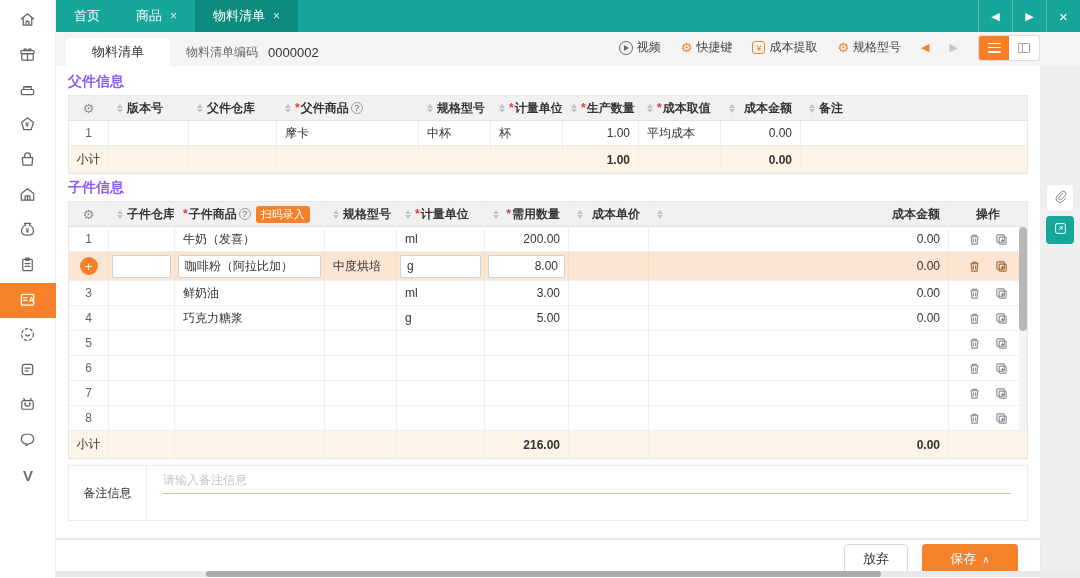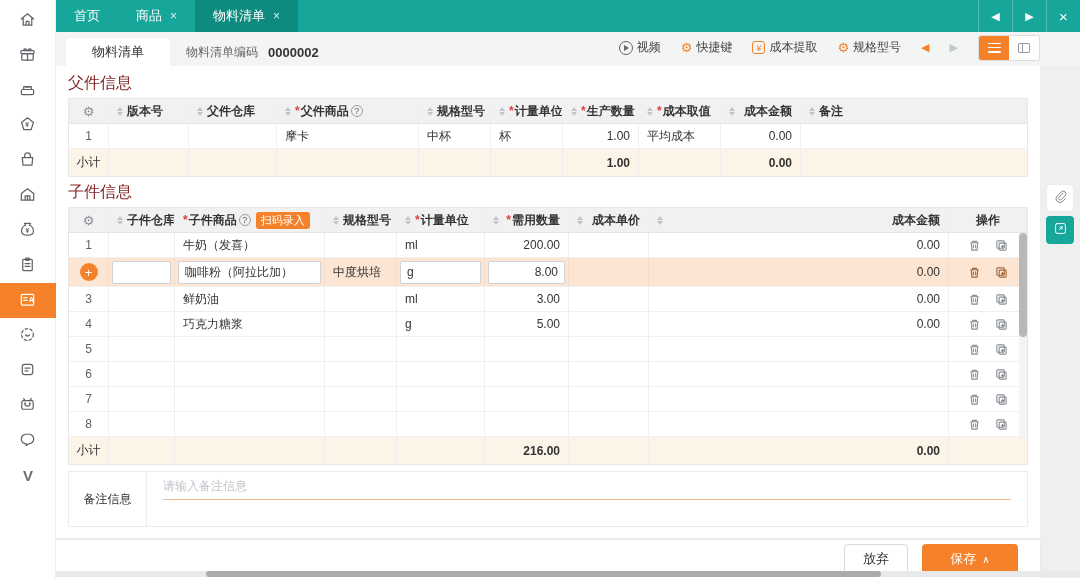--- a/index.html
+++ b/index.html
@@ -27,42 +27,42 @@
   .top-tab .x { font-size:12px; opacity:.85; }
   .top-spacer { flex:1; }
   .win-btn { width:34px; display:flex; align-items:center; justify-content:center; border-left:1px solid rgba(255,255,255,.25); font-size:11px; cursor:pointer; }
   .win-btn.close { font-size:15px; }
 
   
   .subheader { height:34px; background:#f3f4f4; display:flex; align-items:flex-end; padding-right:40px; }
   .doc-tab { background:#fff; height:28px; margin-left:10px; padding:0 26px; display:flex; align-items:center; font-size:13px; color:#333; border-radius:4px 4px 0 0; cursor:pointer; }
   .code-wrap { display:flex; align-items:center; height:28px; margin-left:16px; gap:10px; }
   .code-label { color:#666; }
-  .code-value { color:#333; font-weight:bold; font-size:13px; }
+  .code-value { color:#333; font-weight:normal; font-size:13px; }
   .sub-tools { margin-left:auto; display:flex; align-items:center; gap:20px; height:34px; padding-bottom:3px; }
   .tool { display:flex; align-items:center; gap:4px; color:#444; cursor:pointer; font-size:12px; }
   .tool .oicon { color:#f5822b; font-size:13px; line-height:1; }
   .play-circle { width:14px; height:14px; border:1.2px solid #666; border-radius:50%; position:relative; }
   .play-circle::after { content:""; position:absolute; left:4.5px; top:3.2px; border-left:5px solid #666; border-top:3.2px solid transparent; border-bottom:3.2px solid transparent; }
   .coin-icon { width:13px; height:13px; border:1.2px solid #f5822b; border-radius:3px; color:#f5822b; font-size:9px; display:flex; align-items:center; justify-content:center; }
   .nav-arrow { font-size:11px; cursor:pointer; }
   .nav-arrow.back { color:#f5822b; }
   .nav-arrow.fwd { color:#c3c6cb; }
   .view-toggle { display:flex; border:1px solid #ddd; border-radius:3px; overflow:hidden; }
   .vt-btn { width:30px; height:24px; display:flex; align-items:center; justify-content:center; background:#fff; cursor:pointer; }
   .vt-btn.active { background:#f5822b; }
   .vt-lines { width:13px; height:10px; display:flex; flex-direction:column; justify-content:space-between; }
   .vt-lines i { height:1.6px; background:#fff; border-radius:1px; }
   .vt-kanban { width:12px; height:10px; border:1.2px solid #9aa0a6; border-radius:1px; position:relative; }
   .vt-kanban::after { content:""; position:absolute; left:3px; top:0; bottom:0; width:1.2px; background:#9aa0a6; }
 
   
   .workarea { flex:1; background:#eef0f0; padding-right:40px; position:relative; }
   .content { background:#fff; height:100%; padding:2px 12px 0 12px; overflow:hidden; }
-  .sec-title { font-size:16px; font-weight:normal; color:#7f1d1d; padding:5px 0 4px 0; }
+  .sec-title { font-size:14px; font-weight:bold; color:#8b5cf6; padding:5px 0 4px 0; }
 
   
   .tbl { border:1px solid #e7e7e7; font-size:12px; }
   .tr { display:grid; grid-template-columns:var(--cols); border-bottom:1px solid #efefef; background:#fff; height:25px; }
   .tbl .tr:last-child { border-bottom:none; }
   .tr > div { display:flex; align-items:center; padding:0 8px; border-right:1px solid #efefef; overflow:hidden; white-space:nowrap; }
   .tr > div:last-child { border-right:none; }
   .th { background:#f1f1f1; font-weight:bold; border-bottom:1px solid #e3e3e3; }
   .num { justify-content:flex-end; }
   .center { justify-content:center; }

